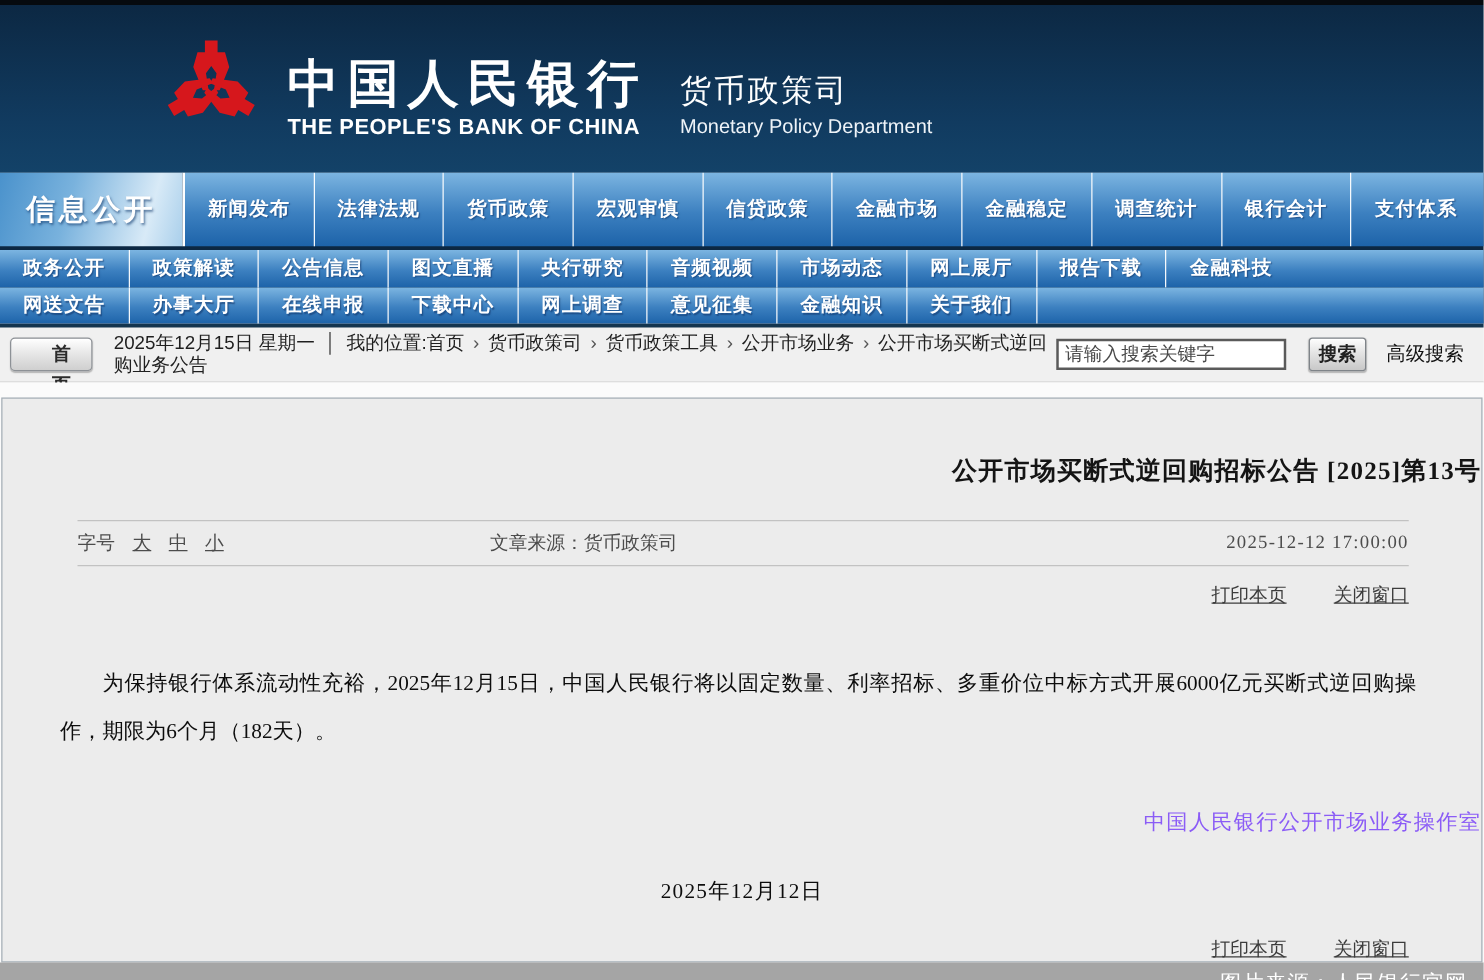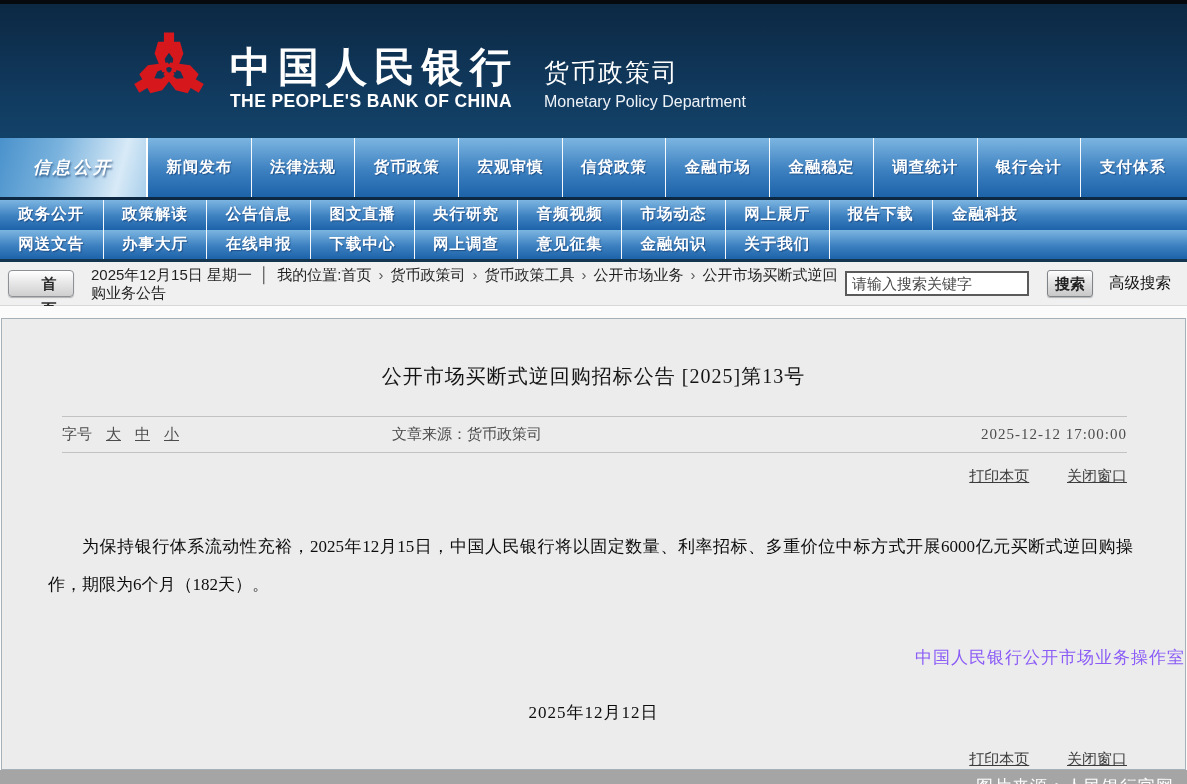--- a/index.html
+++ b/index.html
@@ -37,21 +37,21 @@
 
   
   .nav { flex:0 0 121px; background:#0c2843; }
   .nav-section { height:59px; display:flex; }
   .nav-section + .nav-section { margin-top:3px; }
   .nav-label {
     flex:0 0 148px;
     background:linear-gradient(105deg,#4a92cc 0%,#79b2dd 38%,#d8eaf7 80%,#a9cfeb 100%);
     border-right:2px solid #ffffff;
     display:flex; align-items:center; justify-content:center;
-    color:#ffffff; font-size:17px; font-weight:bold; font-style:italic;
+    color:#ffffff; font-size:23px; font-weight:bold; 
     letter-spacing:3px;
     text-shadow:1px 2px 2px rgba(20,60,110,.65);
     cursor:pointer;
   }
   .nav-rows { flex:1; display:flex; flex-direction:column; }
   .nav-row {
     flex:1; display:flex;
     background:linear-gradient(180deg,#7cb5e1 0%,#3c80c0 55%,#1d63a9 100%);
   }
   .nav-item {
@@ -113,23 +113,23 @@
   
   .main { flex:1; background:#fbfbfb; padding:12px 1px 0 1px; display:flex; }
   .panel {
     flex:1;
     background:#ececec;
     border:1px solid #a6b0b8;
     font-family:"Liberation Serif", serif;
     overflow:hidden;
   }
   .art-title {
-    text-align:center;
+    text-align:right;
     margin-top:44px;
-    font-size:20px; font-weight:normal; color:#141414;
+    font-size:20px; font-weight:bold; color:#141414;
     letter-spacing:1px;
   }
   .meta-row {
     margin:26px 58px 0 60px;
     border-top:1px solid #c2c2c2;
     border-bottom:1px solid #c2c2c2;
     height:37px;
     display:flex; align-items:center;
     font-size:15px; color:#4c4c4c;
   }

